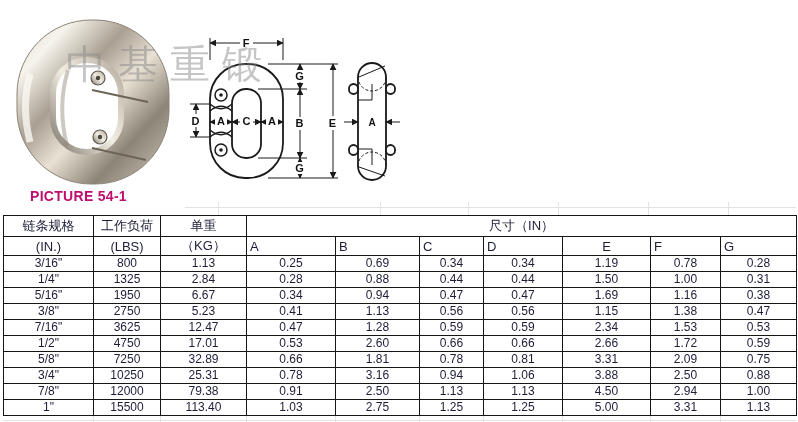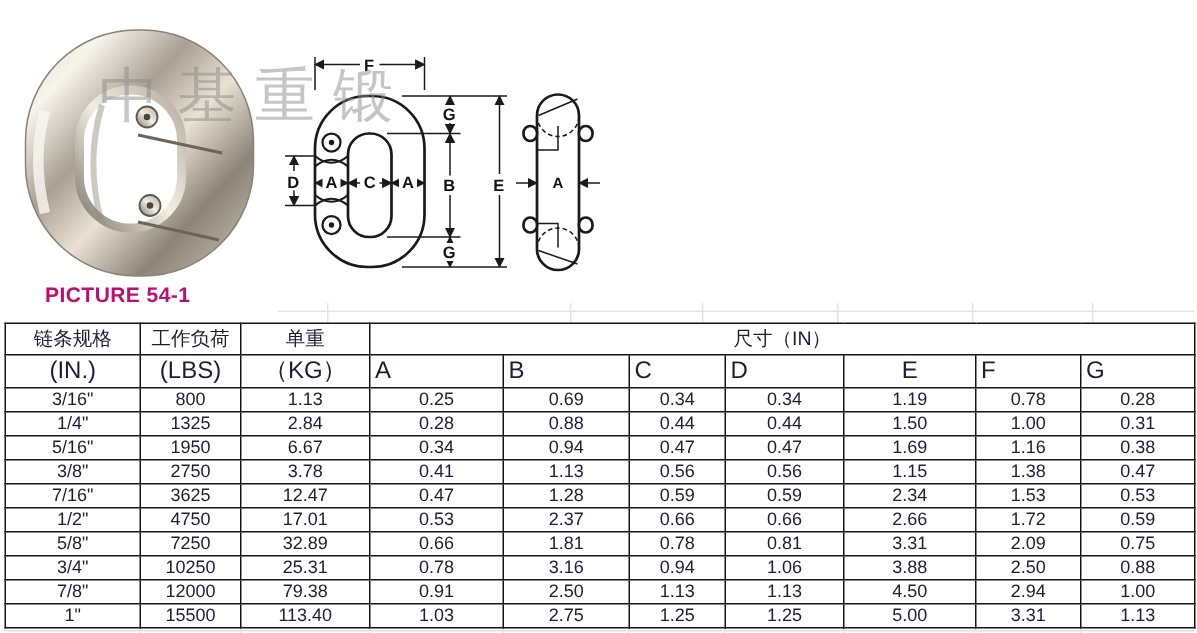--- a/index.html
+++ b/index.html
@@ -16,21 +16,21 @@
   .cap{position:absolute;top:188px;font-size:14px;font-weight:bold;
        color:var(--accent,#be0e6e);letter-spacing:.3px;}
   .cap.picture{left:30px;}
   .cap.sketch{left:253px;}
   
   table.spec{position:absolute;left:3px;top:215px;width:793px;border-collapse:collapse;
              table-layout:fixed;font-size:12px;}
   table.spec th,table.spec td{border:1px solid var(--border,#151515);padding:0;
              text-align:center;font-weight:normal;white-space:nowrap;overflow:hidden;}
   table.spec thead tr.h1 th{height:20px;font-size:13px;margin-top:12px;}
-  table.spec thead tr.h2 th{height:16px;font-size:16px;}
+  table.spec thead tr.h2 th{height:16px;font-size:13px;}
   table.spec tbody td{height:15px;line-height:15px;}
   table.spec th.al{text-align:left;padding-left:3px;}
   
   .sk{stroke:#1a1a1a;fill:none;}
   .sk2{stroke:#1a1a1a;stroke-width:1.8;fill:#fff;}
   .dim{stroke:#1a1a1a;stroke-width:1;fill:none;}
   .dlab{font-family:"Liberation Sans",sans-serif;font-size:11px;font-weight:bold;
         fill:#111;text-anchor:middle;}
   .wbg{fill:#fff;stroke:none;}
 </style>
@@ -242,21 +242,21 @@
           <td>0.94</td>
           <td>0.47</td>
           <td>0.47</td>
           <td>1.69</td>
           <td>1.16</td>
           <td>0.38</td>
         </tr>
         <tr>
           <td>3/8"</td>
           <td>2750</td>
-          <td>3.78</td>
+          <td>5.23</td>
           <td>0.41</td>
           <td>1.13</td>
           <td>0.56</td>
           <td>0.56</td>
           <td>1.15</td>
           <td>1.38</td>
           <td>0.47</td>
         </tr>
         <tr>
           <td>7/16"</td>
@@ -268,21 +268,21 @@
           <td>0.59</td>
           <td>2.34</td>
           <td>1.53</td>
           <td>0.53</td>
         </tr>
         <tr>
           <td>1/2"</td>
           <td>4750</td>
           <td>17.01</td>
           <td>0.53</td>
-          <td>2.37</td>
+          <td>2.60</td>
           <td>0.66</td>
           <td>0.66</td>
           <td>2.66</td>
           <td>1.72</td>
           <td>0.59</td>
         </tr>
         <tr>
           <td>5/8"</td>
           <td>7250</td>
           <td>32.89</td>

